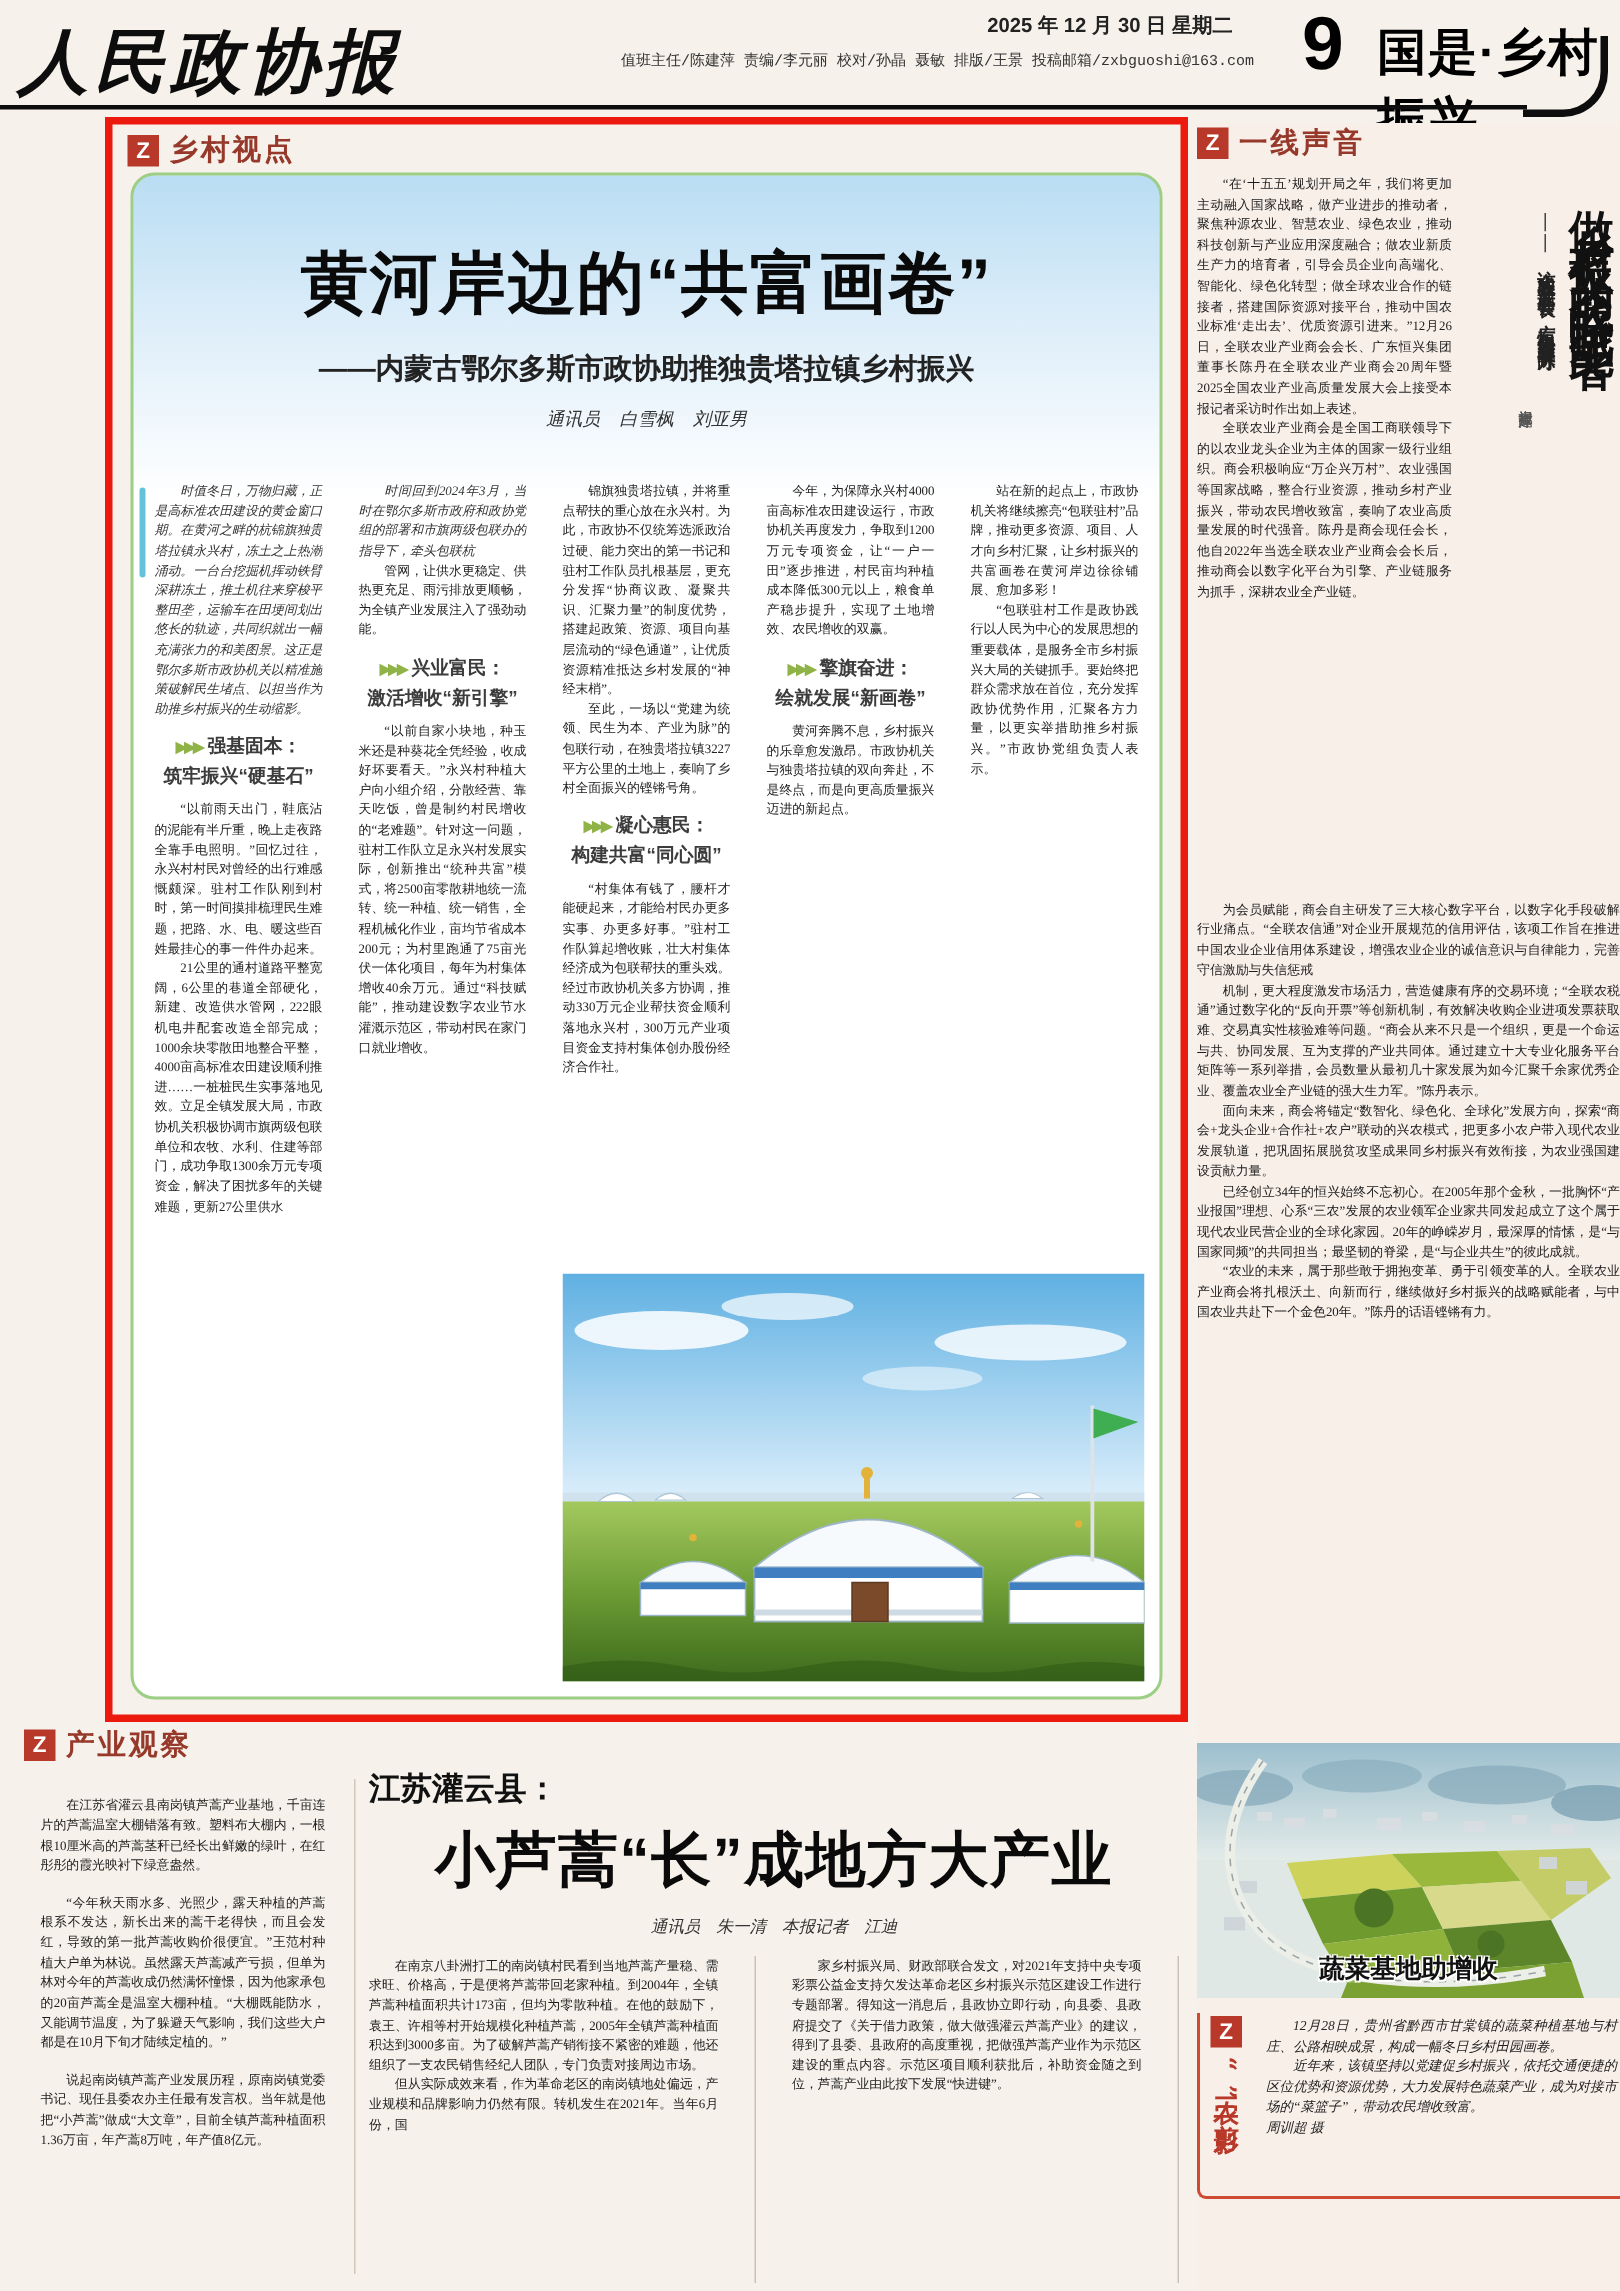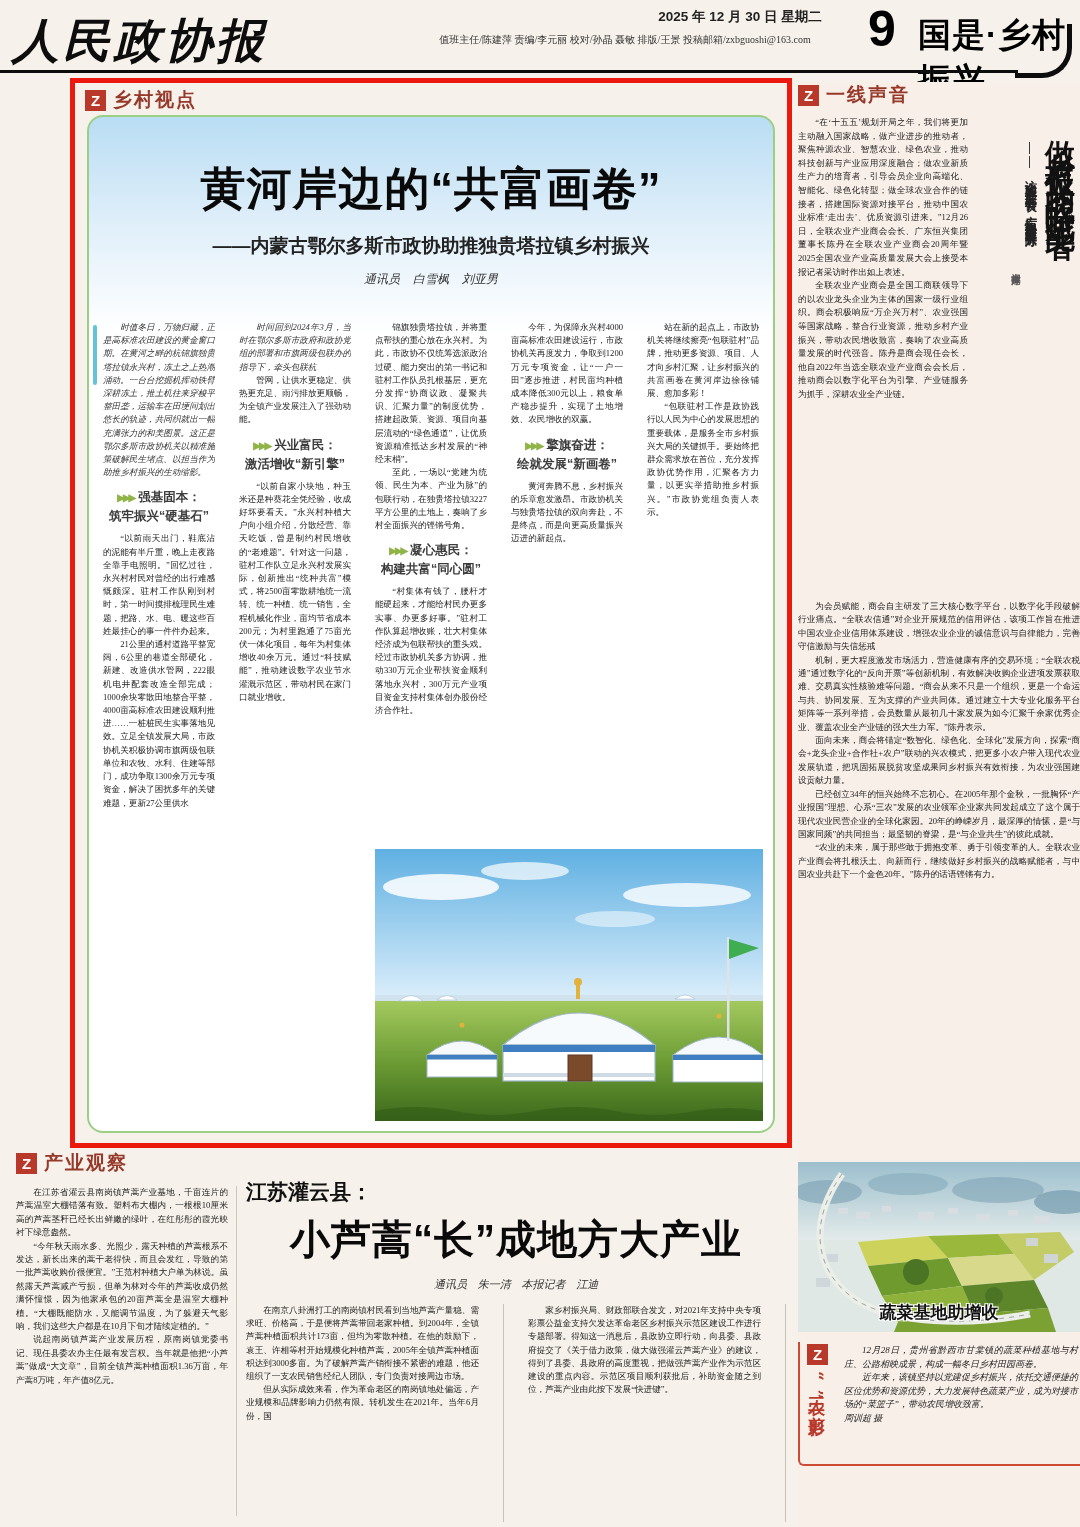--- a/index.html
+++ b/index.html
@@ -1,21 +1,21 @@
 <!DOCTYPE html>
 <html><head>
 <meta charset="utf-8">
 <style>
   html,body{margin:0;padding:0;}
   body{width:1080px;height:1527px;background:#f6f1ea;font-family:"Liberation Serif","DejaVu Serif",serif;color:#1c1c1c;position:relative;overflow:hidden;}
   .abs{position:absolute;}
   
   .logo{left:12px;top:10px;font-size:47px;font-weight:bold;font-style:italic;font-family:"DejaVu Serif",serif;letter-spacing:4px;color:#0d0d0d;}
   .m-date{left:600px;top:8px;width:280px;text-align:center;font-size:13.5px;font-weight:bold;font-family:"Liberation Sans",sans-serif;color:#222;}
-  .m-staff{left:360px;top:33px;width:530px;text-align:center;font-size:10px;color:#333;font-family:Liberation Serif, serif;}
+  .m-staff{left:360px;top:33px;width:530px;text-align:center;font-size:10px;color:#333;font-family:Liberation Mono, monospace;}
   .m-page{left:868px;top:0px;font-size:50px;font-weight:bold;font-family:"Liberation Sans",sans-serif;color:#000;}
   .m-section{left:918px;top:13px;font-size:33px;font-weight:900;font-family:"Liberation Sans",sans-serif;letter-spacing:1px;color:#000;}
   .m-rule{left:0;top:70px;width:1018px;height:2.5px;background:#0d0d0d;}
   .m-corner{right:8px;top:24px;width:52px;height:49px;border-right:5px solid #0d0d0d;border-bottom:5px solid #0d0d0d;border-bottom-right-radius:30px;}
   
   .tag{display:flex;align-items:center;gap:7px;}
   .zbox{width:21px;height:21px;background:#b8392a;color:#fff;font-family:"Liberation Sans",sans-serif;font-weight:bold;font-size:15px;display:flex;align-items:center;justify-content:center;}
   .tagname{font-size:19px;font-weight:bold;font-family:"Liberation Sans",sans-serif;color:#96392a;letter-spacing:2px;}
   
   .hlbox{left:70px;top:78px;width:712px;height:1060px;border:5px solid #ec1a0e;background:transparent;}
@@ -47,21 +47,21 @@
     text-shadow:-1px -1px 0 #fff,1px -1px 0 #fff,-1px 1px 0 #fff,1px 1px 0 #fff;}
   .sanong{margin-top:10px;position:relative;border-left:2.5px solid #cf4a35;border-bottom:2.5px solid #cf4a35;border-bottom-left-radius:6px;min-height:112px;padding:2px 2px 8px 44px;}
   .sn-left{position:absolute;left:6px;top:2px;display:flex;flex-direction:column;align-items:center;gap:6px;}
   .sn-vtag{writing-mode:vertical-rl;font-size:17px;font-weight:bold;color:#b8392a;font-family:"DejaVu Serif",serif;letter-spacing:3px;}
   .sn-text{font-size:9px;line-height:13.5px;text-align:justify;font-style:italic;color:#222;}
   .sn-text p{margin:0;text-indent:2em;}
   .sn-credit{font-style:italic;font-size:9px;padding-right:8px;}
   
   .industry{left:16px;top:1150px;width:212px;}
   .ind-body{margin-top:10px;height:330px;overflow:hidden;font-size:8.6px;line-height:13.4px;text-align:justify;}
-  .ind-body p{margin:0;text-indent:2em;}
+  .ind-body p{margin:11px;text-indent:2em;}
   
   .luhao{left:246px;top:1178px;width:540px;}
   .lh-prefix{font-size:21px;font-weight:900;font-family:"Liberation Sans",sans-serif;color:#111;}
   .lh-title{margin-top:6px;text-align:center;font-size:40px;font-weight:900;font-family:"Liberation Sans",sans-serif;letter-spacing:1px;color:#0a0a0a;}
   .lh-byline{margin-top:10px;text-align:center;font-size:11px;font-style:italic;word-spacing:8px;color:#333;}
   .lh-cols{margin-top:12px;display:flex;gap:24px;height:218px;overflow:hidden;}
   .lh-col{flex:1;font-size:8.6px;line-height:13.2px;text-align:justify;overflow:hidden;}
   .lh-col p{margin:0;text-indent:2em;}
   .vdiv{width:1px;background:#c9c2b8;}
   .divider-left{left:236px;top:1186px;width:1px;height:330px;background:#cfc7bc;}

